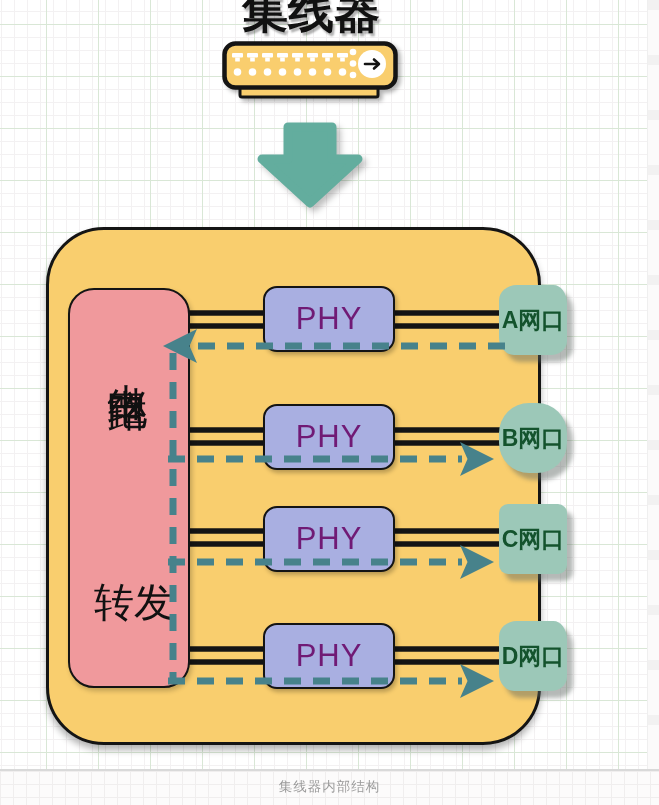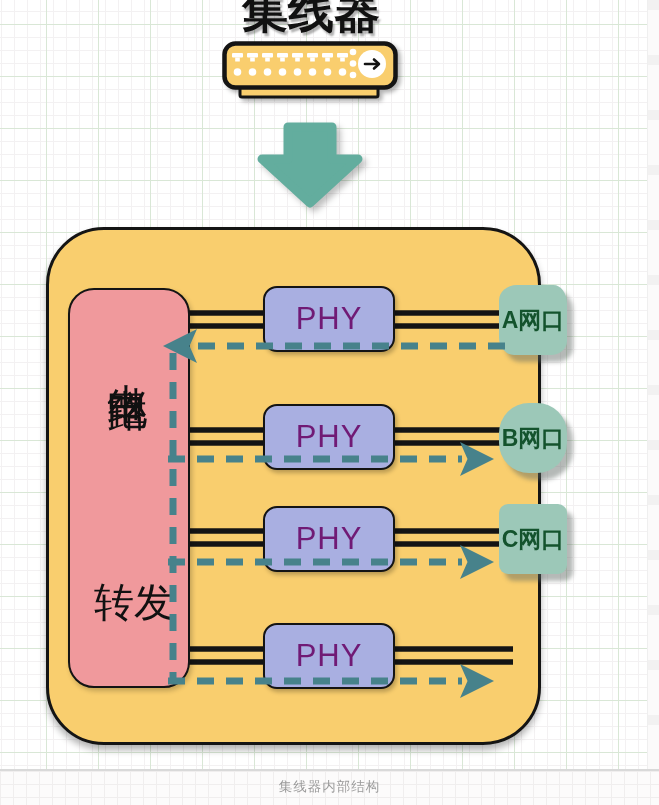--- a/index.html
+++ b/index.html
@@ -158,20 +158,21 @@
   <div class="abs forward-label">转发</div>
 
   <div class="abs phy-box phy-a">PHY</div>
   <div class="abs phy-box phy-b">PHY</div>
   <div class="abs phy-box phy-c">PHY</div>
   <div class="abs phy-box phy-d">PHY</div>
 
   <div class="abs port-box port-a">A网口</div>
   <div class="abs port-box port-b">B网口</div>
   <div class="abs port-box port-c">C网口</div>
+  <div class="abs port-box port-d">D网口</div>
 
   <svg class="abs" style="left:0;top:0" width="659" height="805">
     <g stroke="#47828B" stroke-width="7" fill="none" stroke-dasharray="17 12">
       <line x1="505" y1="346" x2="182" y2="346"></line>
       <line x1="173" y1="353" x2="173" y2="681"></line>
       <line x1="168" y1="459" x2="462" y2="459"></line>
       <line x1="168" y1="562" x2="462" y2="562"></line>
       <line x1="168" y1="681" x2="462" y2="681"></line>
     </g>
     <g fill="#47828B">

